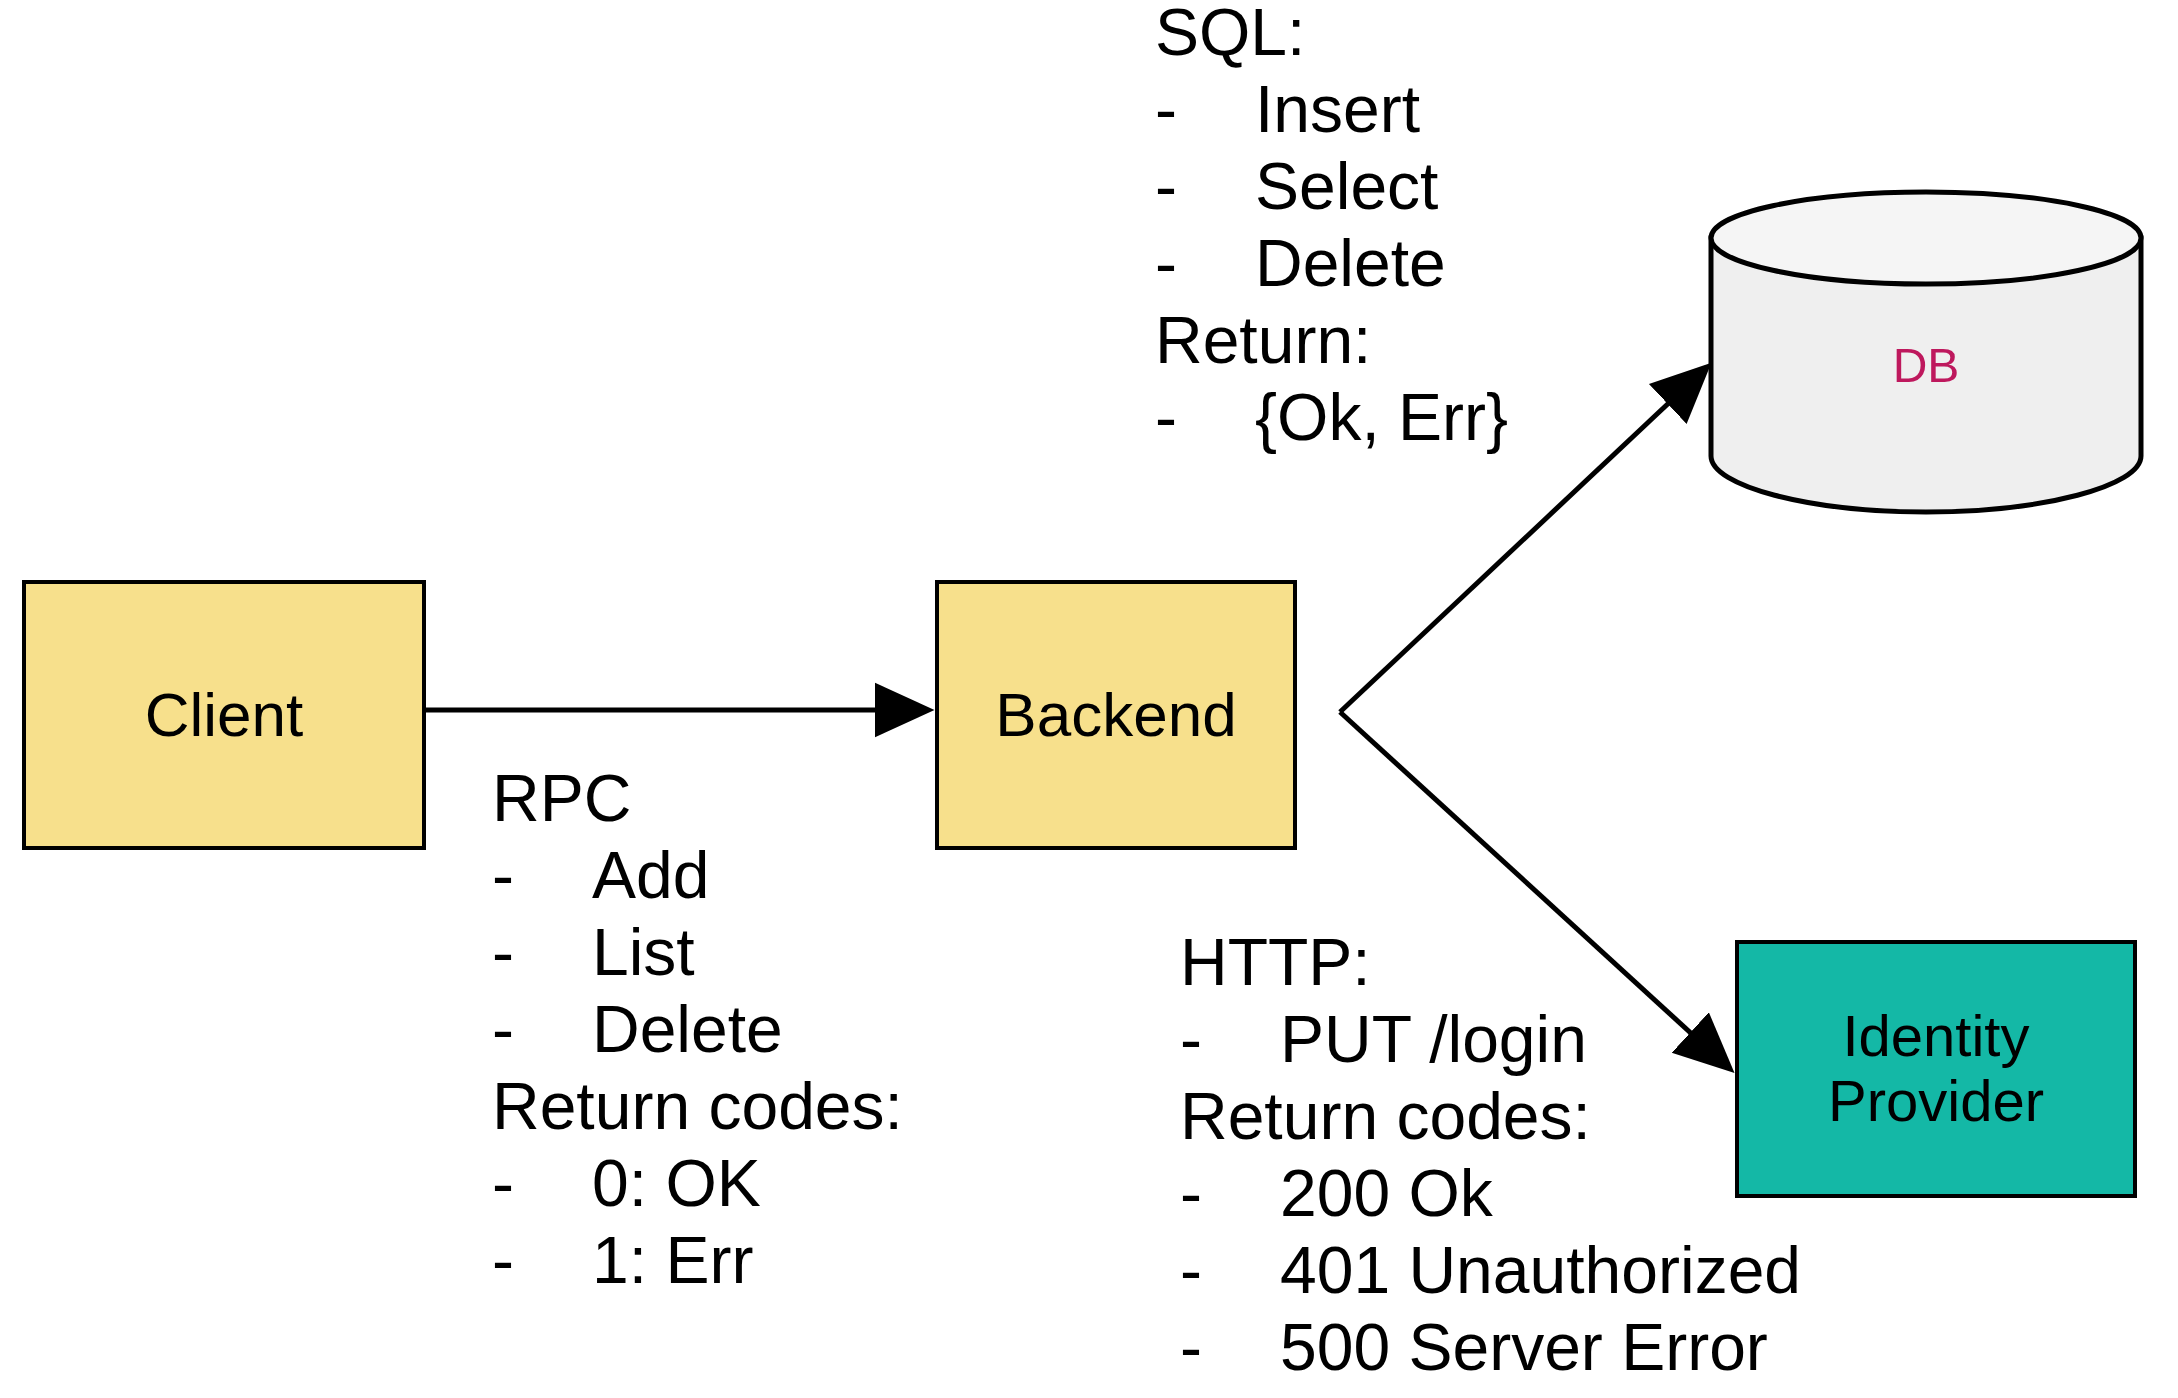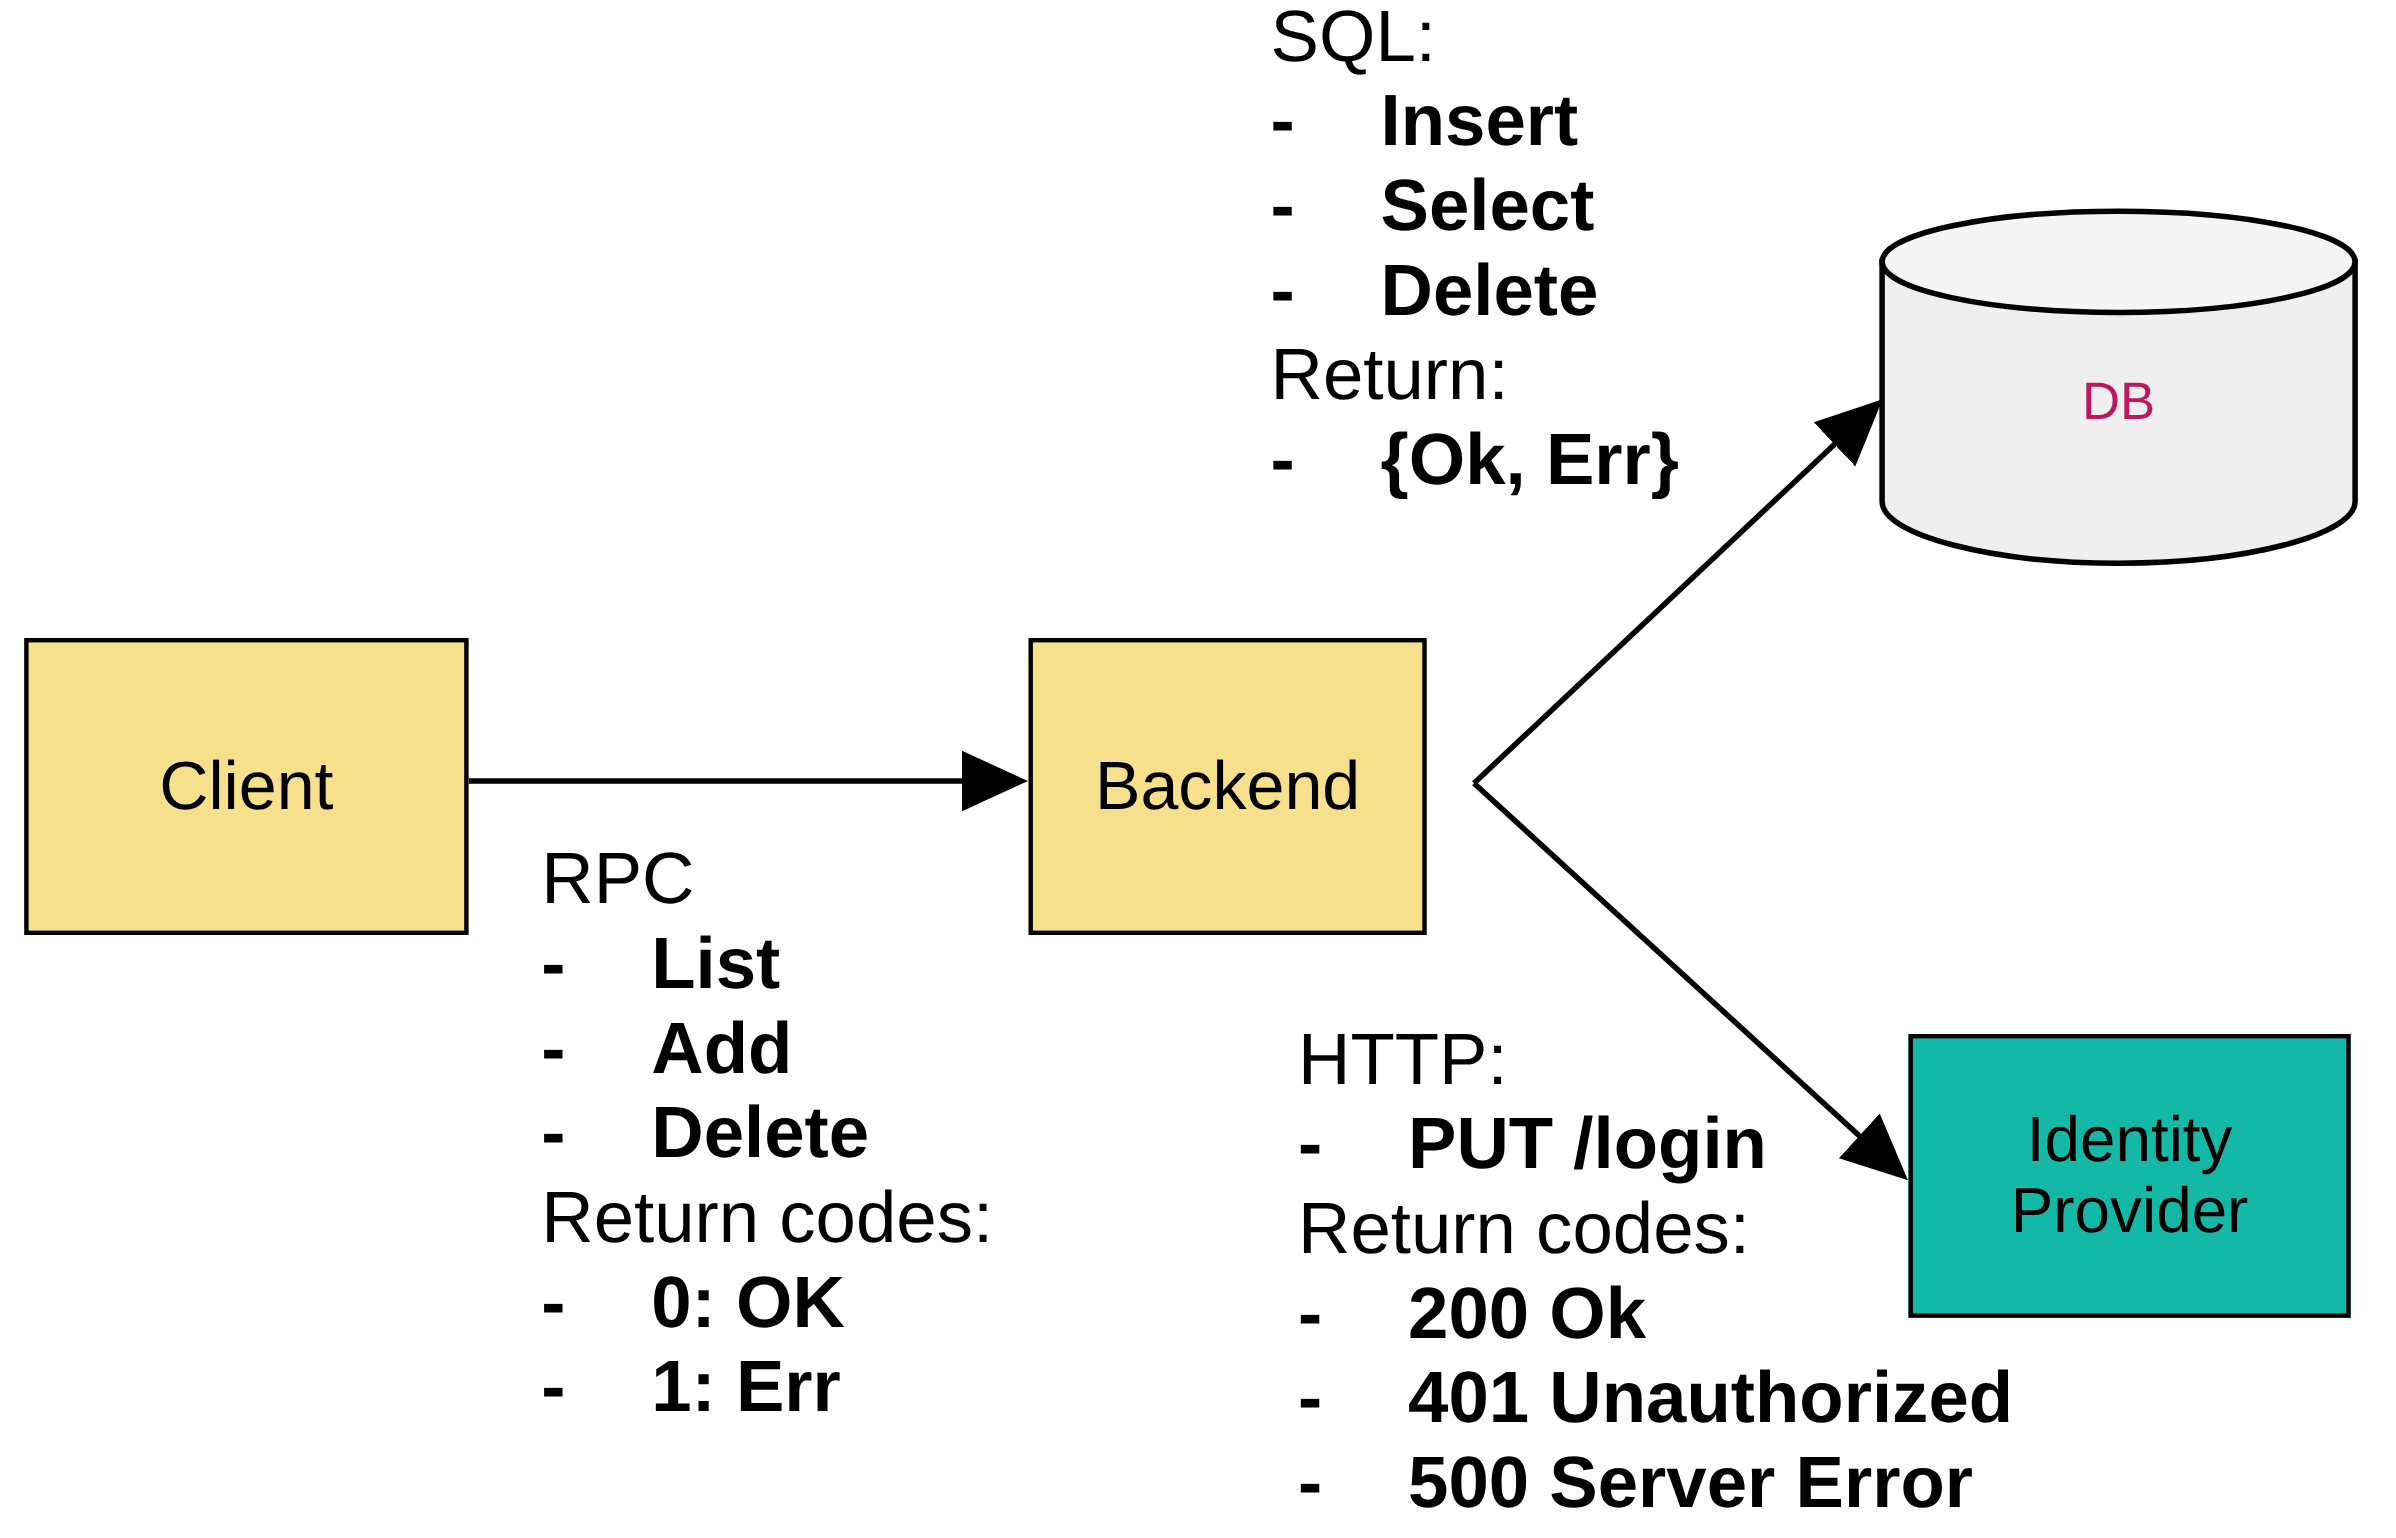--- a/index.html
+++ b/index.html
@@ -82,21 +82,21 @@
   
   .annot {
     position: absolute;
     color: #000000;
     font-size: 66px;
     line-height: 77px;
     white-space: nowrap;
     z-index: 4;
   }
   .annot .ln { display: block; height: 77px; }
-  .annot .ln.bullet { padding-left: 0; font-weight: bold; }
+  .annot .ln.bullet { padding-left: 0; }
   .annot .ln.bullet .dash {
     display: inline-block;
     width: 100px;
   }
 
   #annot-sql  { left: 1155px; top: -6px; }
   #annot-rpc  { left: 492px;  top: 744px; margin-top: 16px; }
   #annot-http { left: 1180px; top: 924px; }
 </style>
 </head>
@@ -143,22 +143,22 @@
     <span class="ln">SQL:</span>
     <span class="ln bullet"><span class="dash">-</span><span>Insert</span></span>
     <span class="ln bullet"><span class="dash">-</span><span>Select</span></span>
     <span class="ln bullet"><span class="dash">-</span><span>Delete</span></span>
     <span class="ln">Return:</span>
     <span class="ln bullet"><span class="dash">-</span><span>{Ok, Err}</span></span>
   </div>
 
   <div id="annot-rpc" class="annot">
     <span class="ln">RPC</span>
+    <span class="ln bullet"><span class="dash">-</span><span>Add</span></span>
     <span class="ln bullet"><span class="dash">-</span><span>List</span></span>
-    <span class="ln bullet"><span class="dash">-</span><span>Add</span></span>
     <span class="ln bullet"><span class="dash">-</span><span>Delete</span></span>
     <span class="ln">Return codes:</span>
     <span class="ln bullet"><span class="dash">-</span><span>0: OK</span></span>
     <span class="ln bullet"><span class="dash">-</span><span>1: Err</span></span>
   </div>
 
   <div id="annot-http" class="annot">
     <span class="ln">HTTP:</span>
     <span class="ln bullet"><span class="dash">-</span><span>PUT /login</span></span>
     <span class="ln">Return codes:</span>

